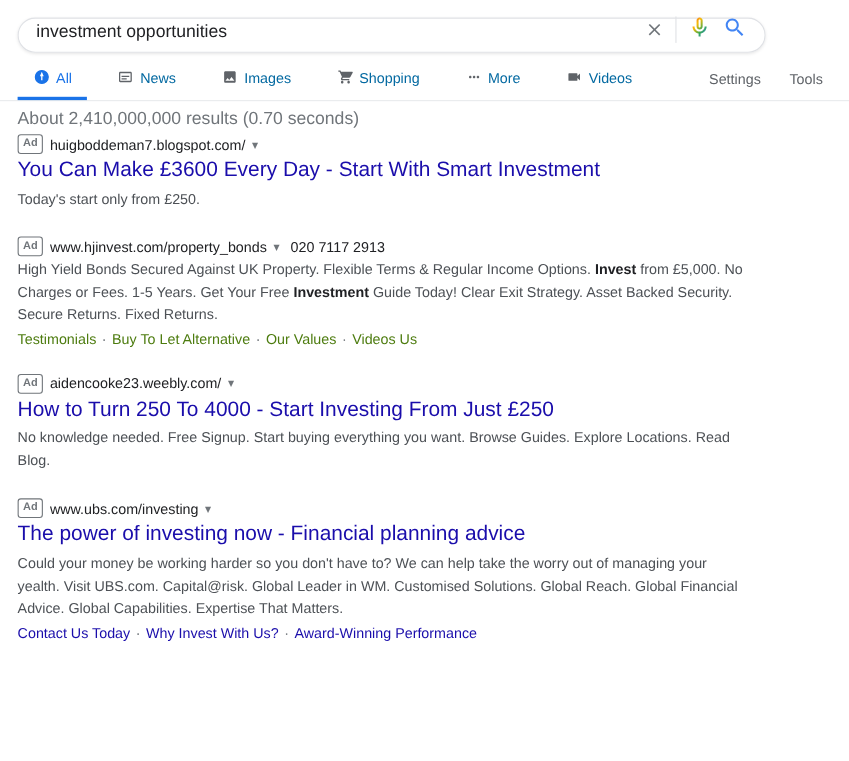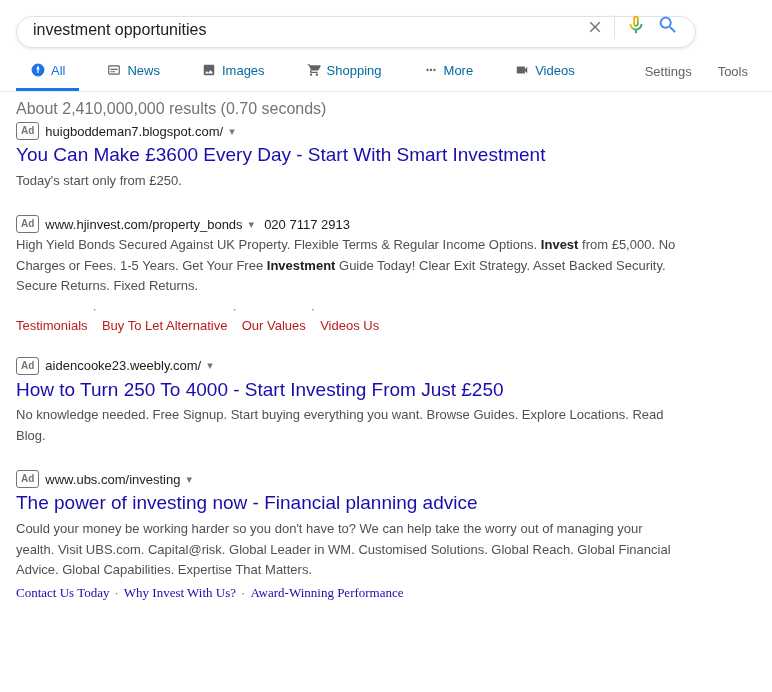--- a/index.html
+++ b/index.html
@@ -166,43 +166,41 @@
 
     
     .sitelinks {
       display: flex;
       gap: 0;
       flex-wrap: wrap;
       margin-top: 4px;
       font-size: 13px;
     }
     .sitelink {
-      color: #b91c1c;
+      color: #4d7c0f;
       text-decoration: none;
       cursor: pointer;
-      margin-top: 17px;
     }
     .sitelink-sep {
       color: #70757a;
       margin: 0 5px;
     }
 
     
     .bottom-links {
       display: flex;
       gap: 0;
       flex-wrap: wrap;
       margin-top: 4px;
       font-size: 13px;
     }
     .bottom-link {
       color: #1a0dab;
       text-decoration: none;
       cursor: pointer;
-      font-family: Liberation Serif, serif;
     }
     .bottom-link-sep {
       color: #70757a;
       margin: 0 5px;
     }
 
     
     .mic-svg, .search-svg {
       width: 22px;
       height: 22px;

